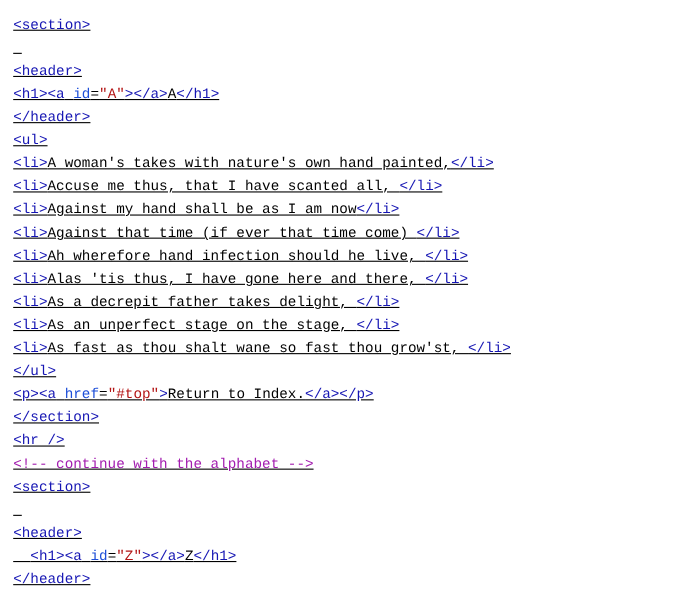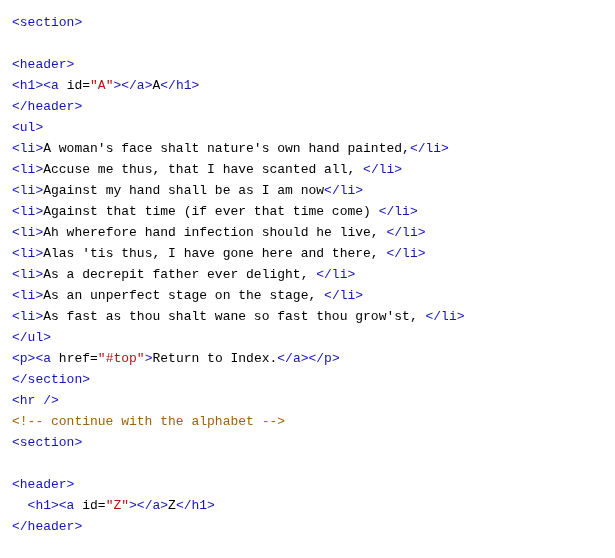--- a/index.html
+++ b/index.html
@@ -5,45 +5,45 @@
   body {
     margin: 0;
     padding: 12px;
     font-family: "Courier New", Courier, monospace;
     font-size: 13px;
     line-height: 21px;
     background: #fff;
     color: #000;
     width: 591px;
   }
-  .line { white-space: pre; }
+  .line { white-space: pre; text-decoration: underline; }
   .tag { color: #1515b3; }
-  .attr-name { color: #000000; }
+  .attr-name { color: #1d4ed8; }
   .attr-eq { color: #000; }
   .attr-val { color: #b31515; }
   .text { color: #000; }
-  .comment { color: #a16207; }
+  .comment { color: #a21caf; }
 </style>
 </head>
 <body>
 
 <div id="code">
     <div class="line"><span class="tag">&lt;section&gt;</span></div>
     <div class="line">&nbsp;</div>
     <div class="line"><span class="tag">&lt;header&gt;</span></div>
     <div class="line"><span class="tag">&lt;h1&gt;&lt;a</span><span class="text"> </span><span class="attr-name">id</span><span class="attr-eq">=</span><span class="attr-val">"A"</span><span class="tag">&gt;&lt;/a&gt;</span><span class="text">A</span><span class="tag">&lt;/h1&gt;</span></div>
     <div class="line"><span class="tag">&lt;/header&gt;</span></div>
     <div class="line"><span class="tag">&lt;ul&gt;</span></div>
-    <div class="line"><span class="tag">&lt;li&gt;</span><span class="text">A woman's face shalt nature's own hand painted,</span><span class="tag">&lt;/li&gt;</span></div>
+    <div class="line"><span class="tag">&lt;li&gt;</span><span class="text">A woman's takes with nature's own hand painted,</span><span class="tag">&lt;/li&gt;</span></div>
     <div class="line"><span class="tag">&lt;li&gt;</span><span class="text">Accuse me thus, that I have scanted all, </span><span class="tag">&lt;/li&gt;</span></div>
     <div class="line"><span class="tag">&lt;li&gt;</span><span class="text">Against my hand shall be as I am now</span><span class="tag">&lt;/li&gt;</span></div>
     <div class="line"><span class="tag">&lt;li&gt;</span><span class="text">Against that time (if ever that time come) </span><span class="tag">&lt;/li&gt;</span></div>
     <div class="line"><span class="tag">&lt;li&gt;</span><span class="text">Ah wherefore hand infection should he live, </span><span class="tag">&lt;/li&gt;</span></div>
     <div class="line"><span class="tag">&lt;li&gt;</span><span class="text">Alas 'tis thus, I have gone here and there, </span><span class="tag">&lt;/li&gt;</span></div>
-    <div class="line"><span class="tag">&lt;li&gt;</span><span class="text">As a decrepit father ever delight, </span><span class="tag">&lt;/li&gt;</span></div>
+    <div class="line"><span class="tag">&lt;li&gt;</span><span class="text">As a decrepit father takes delight, </span><span class="tag">&lt;/li&gt;</span></div>
     <div class="line"><span class="tag">&lt;li&gt;</span><span class="text">As an unperfect stage on the stage, </span><span class="tag">&lt;/li&gt;</span></div>
     <div class="line"><span class="tag">&lt;li&gt;</span><span class="text">As fast as thou shalt wane so fast thou grow'st, </span><span class="tag">&lt;/li&gt;</span></div>
     <div class="line"><span class="tag">&lt;/ul&gt;</span></div>
     <div class="line"><span class="tag">&lt;p&gt;&lt;a</span><span class="text"> </span><span class="attr-name">href</span><span class="attr-eq">=</span><span class="attr-val">"#top"</span><span class="tag">&gt;</span><span class="text">Return to Index.</span><span class="tag">&lt;/a&gt;&lt;/p&gt;</span></div>
     <div class="line"><span class="tag">&lt;/section&gt;</span></div>
     <div class="line"><span class="tag">&lt;hr /&gt;</span></div>
     <div class="line"><span class="comment">&lt;!-- continue with the alphabet --&gt;</span></div>
     <div class="line"><span class="tag">&lt;section&gt;</span></div>
     <div class="line">&nbsp;</div>
     <div class="line"><span class="tag">&lt;header&gt;</span></div>

